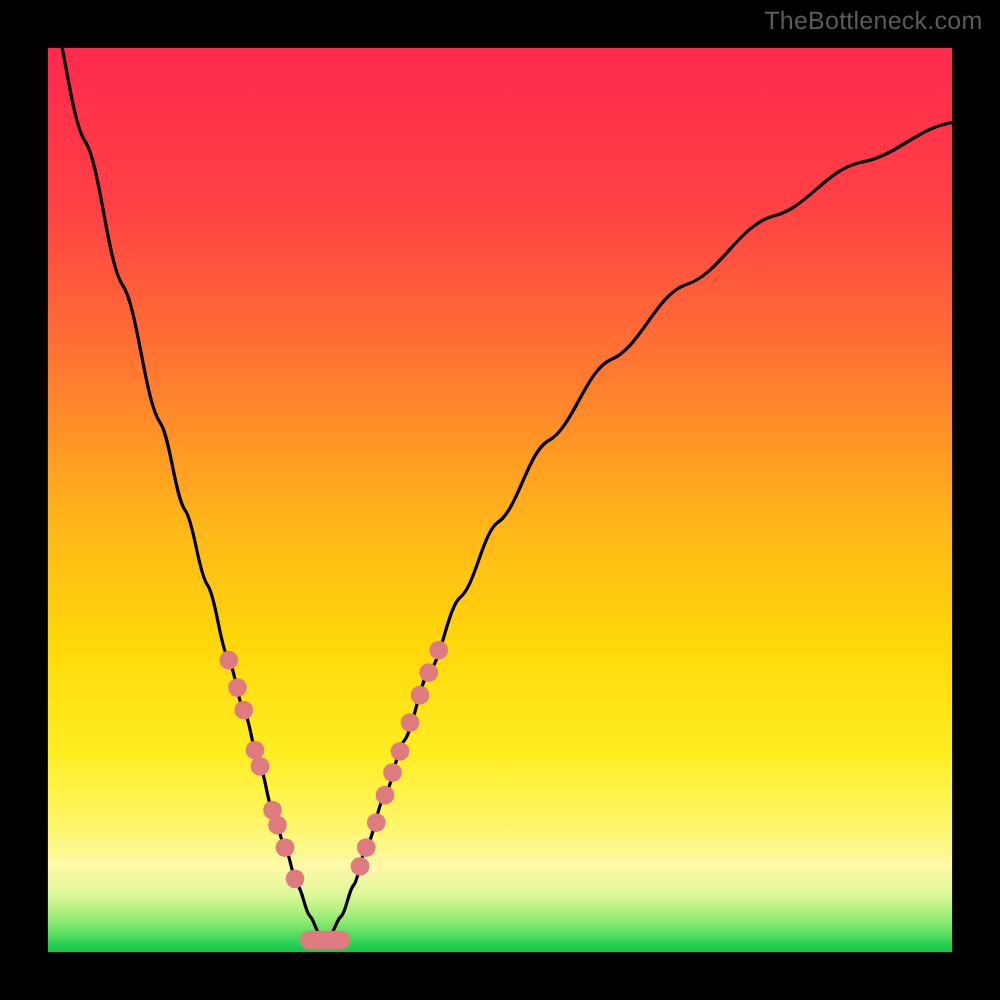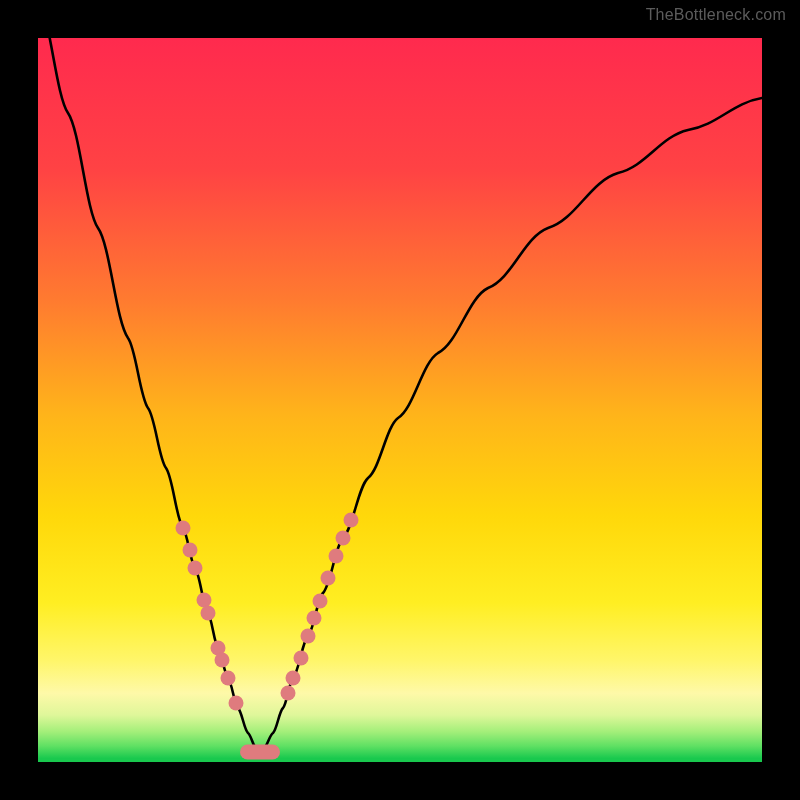--- a/index.html
+++ b/index.html
@@ -15,21 +15,21 @@
     position: absolute;
     left: 0; top: 0;
     width: 800px; height: 800px;
     background: #000;
   }
   .watermark {
     position: absolute;
     top: 6px;
     right: 14px;
     color: #5c5c5c;
-    font-size: 16px;
+    font-size: 20px;
     font-weight: 400;
     letter-spacing: 0.2px;
     user-select: none;
   }
   .plot {
     position: absolute;
     left: 38px;
     top: 38px;
     width: 724px;
     height: 724px;

